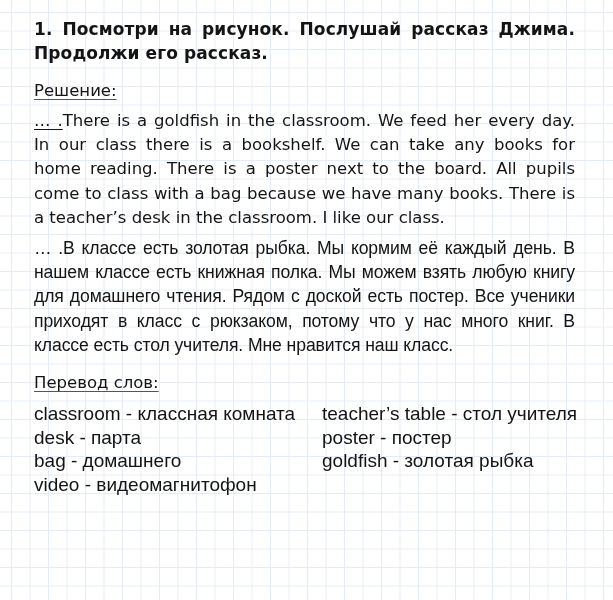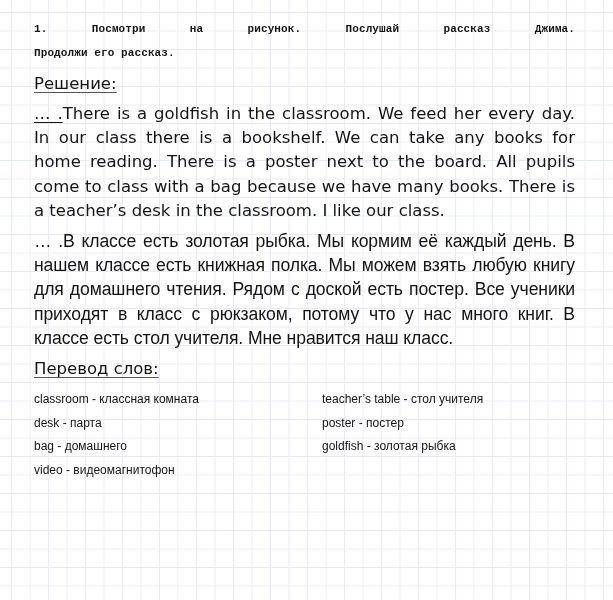--- a/index.html
+++ b/index.html
@@ -11,53 +11,52 @@
         linear-gradient(to bottom, #e6ecf7 1px, transparent 1px);
       background-size: 18.5px 18.5px;
       background-position: 11px 12px;
       color: #141414;
       font-family: "DejaVu Sans", sans-serif;
     }
     .page { position: relative; width: 613px; height: 600px; }
     .content { position: absolute; left: 34px; top: 17px; width: 541px; }
 
     .task-title {
-      font-weight: bold; font-size: 11px; line-height: 24px;
+      font-weight: bold; font-size: 17px; line-height: 24px;
       text-align: justify; margin: 0;
       letter-spacing: 0.1px;
-      font-family: Liberation Mono, monospace;
     }
     .line { font-size: 16.5px; line-height: 24px; margin: 0; }
     .example { margin-top: 4px; }
     .section-label {
       display: inline-block;
       font-size: 16.5px; line-height: 24px;
       text-decoration: underline; text-decoration-color: #555;
       text-underline-offset: 3px;
     }
-    .label-wrap { margin-top: 7px; height: 24px; }
+    .label-wrap { margin-top: 14px; height: 24px; }
     .para {
       margin: 6px 0 0 0;
       font-size: 16.5px; line-height: 24.2px;
       text-align: justify;
     }
     .para-ru {
       margin: 6px 0 0 0;
       font-family: "Liberation Sans", sans-serif;
       font-size: 17.6px; line-height: 24.2px;
       text-align: justify; letter-spacing: -0.1px;
     }
     .ellipsis-u { text-decoration: underline; text-underline-offset: 3px; }
     .vocab {
       margin-top: 7px;
       display: grid;
       grid-template-columns: 288px 1fr;
       grid-auto-rows: 23.6px;
       font-family: "Liberation Sans", sans-serif;
-      font-size: 12px;
+      font-size: 19px;
     }
     .vocab .cell { white-space: nowrap; line-height: 23.6px; }
   </style>
 </head>
 <body>
 
 <div class="page">
   <div class="content">
 
     <p class="task-title">

